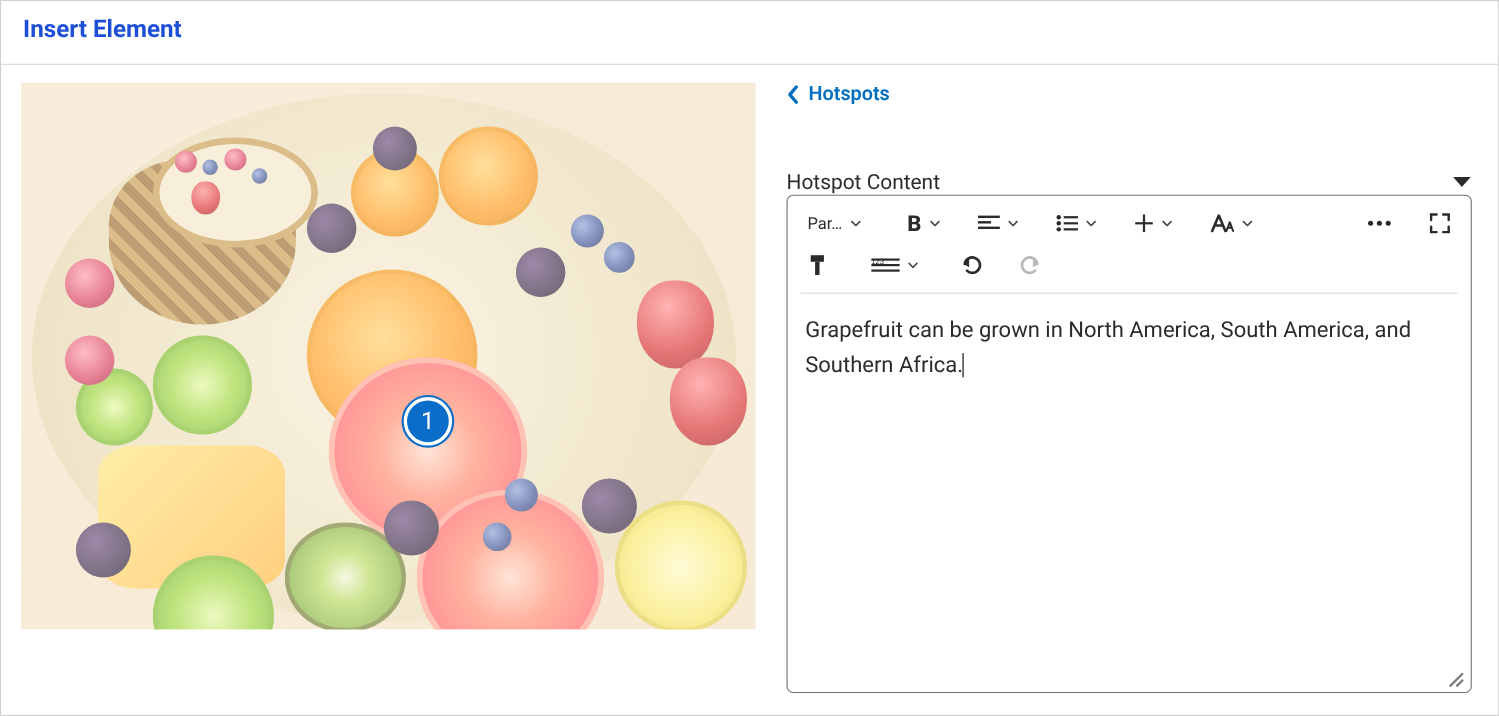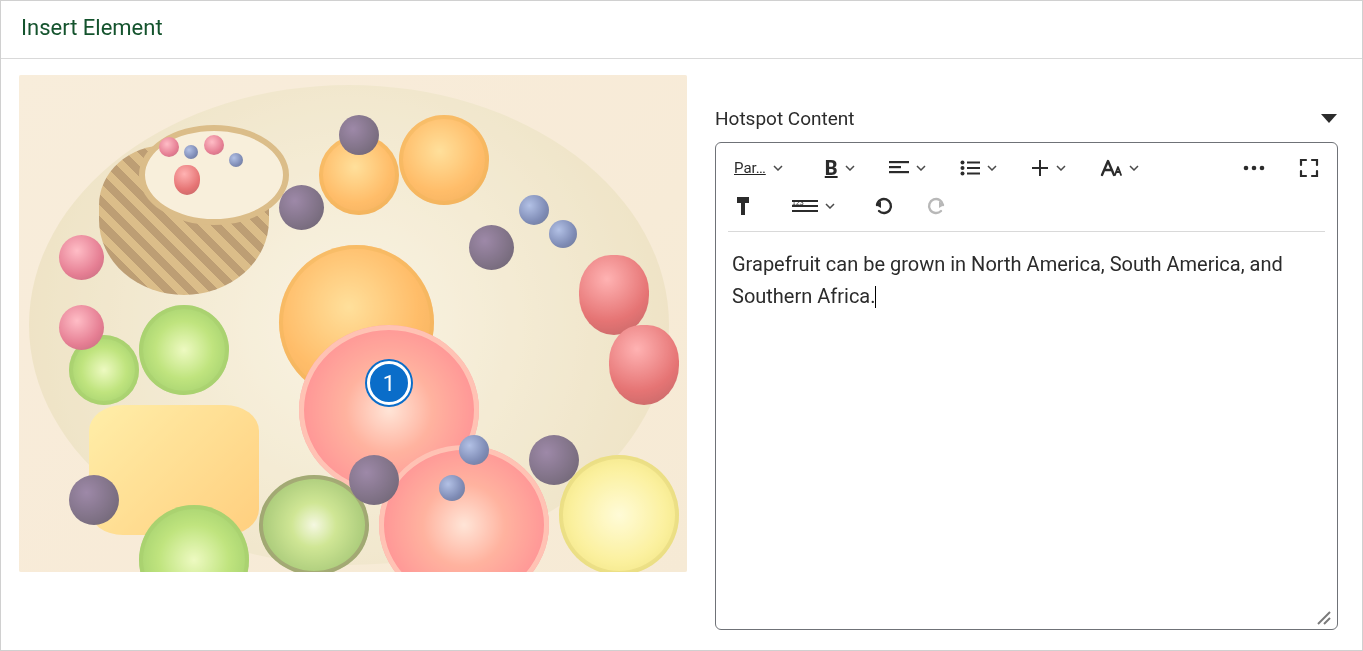--- a/index.html
+++ b/index.html
@@ -1,19 +1,19 @@
 <!DOCTYPE html>
 <html><head>
 <meta charset="utf-8">
 <style>
   * { box-sizing: border-box; }
   html, body { margin: 0; padding: 0; font-family: -apple-system, "Segoe UI", Roboto, Arial, sans-serif; background: #f0f0f0; color: #222; }
   .outer { width: 1363px; height: 651px; background: #fff; border: 1px solid #d0d0d0; position: relative; }
   .header { padding: 14px 20px 18px 20px; border-bottom: 1px solid #d9d9d9; }
-  .header h1 { margin: 0; font-size: 22px; font-weight: 400; color: #14532d; }
+  .header h1 { margin: 0; font-size: 22px; font-weight: 700; color: #1d4ed8; }
   .body { display: flex; padding: 16px 18px 18px 18px; gap: 28px; height: calc(100% - 60px); }
   .left-pane { flex: 0 0 668px; }
   .image-box { position: relative; width: 668px; height: 497px; border-radius: 2px; overflow: hidden; }
   .fruit-bg { position: absolute; inset: 0; background: linear-gradient(135deg,#f5e3c8 0%,#f2dfbf 100%); }
   .fruit-item { position: absolute; border-radius: 50%; }
   .platter { position:absolute; left:10px; top:10px; width:640px; height:480px; border-radius:50%; background: radial-gradient(circle at 50% 50%, #f7edd4 0%, #e6d5a8 80%); }
   .orange { background: radial-gradient(circle at 45% 40%, #ffcf66 0%, #ff9a1a 55%, #e57f00 100%); box-shadow: inset 0 0 0 4px rgba(230,140,0,0.4); }
   .grapefruit { background: radial-gradient(circle at 50% 50%, #ffd7c2 0%, #ff8a6c 35%, #ff5f5f 70%, #e84a4a 100%); box-shadow: inset 0 0 0 5px rgba(255,190,160,0.7); }
   .lime { background: radial-gradient(circle at 50% 50%, #e4f7a0 0%, #9ed63a 45%, #5aa514 100%); box-shadow: inset 0 0 0 4px rgba(120,180,30,0.5); }
   .lemon { background: radial-gradient(circle at 50% 50%, #fff9c2 0%, #f9e96b 55%, #e2c92a 100%); box-shadow: inset 0 0 0 4px rgba(200,180,40,0.4); }
@@ -25,25 +25,25 @@
   .mango { background: linear-gradient(135deg,#ffe57a 0%,#ffb53a 100%); border-radius: 20%; }
   .pineapple { background: repeating-linear-gradient(45deg,#9a6a2a 0 8px,#c89a4a 8px 16px); border-radius: 40% 40% 50% 50%; }
   .bowl { background: #f5e6c8; border: 6px solid #c89a4a; border-radius: 50%; }
   .overlay { position:absolute; inset:0; background: rgba(255,255,255,0.35); }
   .hotspot-marker { position: absolute; width: 44px; height: 44px; border-radius: 50%; background: #0a6dc9; border: 3px solid #fff; box-shadow: 0 0 0 2px #0a6dc9; color: #fff; font-size: 22px; font-weight: 400; display:flex; align-items:center; justify-content:center; cursor:pointer; }
   .right-pane { flex: 1; display:flex; flex-direction:column; padding-right: 6px; }
   .breadcrumb { display:flex; align-items:center; gap: 8px; color: #006fbf; font-size: 18px; font-weight:600; margin-bottom: 26px; cursor:pointer; }
   .chev-left { display:inline-block; }
   .field-label { font-size: 16px; color:#2b2b2b; margin-bottom: 8px; }
   .text-input { width:100%; font-size: 19px; padding: 11px 14px; border: 1px solid #6f7277; border-radius: 6px; background:#fff; color:#222; }
-  .section-row { display:flex; align-items:center; justify-content:space-between; margin-top: 32px; margin-bottom: 12px; }
+  .section-row { display:flex; align-items:center; justify-content:space-between; margin-top: 32px; }
   .section-row .lbl { font-size: 19px; color:#2b2b2b; }
   .caret-toggle { cursor:pointer; color:#2b2b2b; }
   .editor { border: 1px solid #6f7277; border-radius: 6px; background:#fff; display:flex; flex-direction:column; flex:1; min-height: 290px; }
-  .toolbar-row { display:flex; align-items:center; gap: 6px; padding: 10px 12px 4px 12px; flex-wrap:wrap;text-decoration:underline; }
+  .toolbar-row { display:flex; align-items:center; gap: 6px; padding: 10px 12px 4px 12px; flex-wrap:wrap; }
   .toolbar-row.second { padding-top: 4px; padding-bottom: 10px; }
   .tbtn { display:inline-flex; align-items:center; justify-content:center; gap:4px; height:30px; min-width:30px; padding: 0 6px; border-radius:4px; cursor:pointer; color:#2b2b2b; font-size:15px; }
   .tbtn .dd { font-size:11px; color:#4a4a4a; margin-left:3px; }
   .tbtn.disabled { color:#b8b8b8; cursor:default; }
   .spacer { flex:1; }
   .toolbar-hr { height:1px; background:#d9d9d9; margin: 0 12px; }
   .editor-body { padding: 16px 16px; font-size: 20px; line-height: 1.6; color:#2b2b2b; flex:1; outline:none; position:relative; }
   .cursor-caret { display:inline-block; width:1px; height:22px; background:#000; vertical-align:text-bottom; margin-left:-1px; }
   .resize-grip { position:absolute; right:6px; bottom:4px; color:#7a7a7a; pointer-events:none; }
   svg { display:block; }
@@ -105,20 +105,28 @@
           <div class="overlay"></div>
         </div>
         <div class="hotspot-marker" style="left:370px; top:308px; transform:translate(-50%,-50%);">
           <span>1</span>
         </div>
       </div>
     </div>
 
     <div class="right-pane">
 
+      <div class="breadcrumb">
+        <span class="chev-left">
+          <svg width="12" height="18" viewBox="0 0 12 18">
+              <path d="M9 2 L3 9 L9 16" stroke="#006fbf" stroke-width="3" fill="none" stroke-linecap="round" stroke-linejoin="round"></path>
+            </svg>
+        </span>
+        <span>Hotspots</span>
+      </div>
 
 
       <div class="section-row">
         <span class="lbl">Hotspot Content</span>
         <span class="caret-toggle">
           <svg width="18" height="12" viewBox="0 0 18 12">
               <path d="M1 1 L9 10 L17 1 Z" fill="#2b2b2b"></path>
             </svg>
         </span>
       </div>

